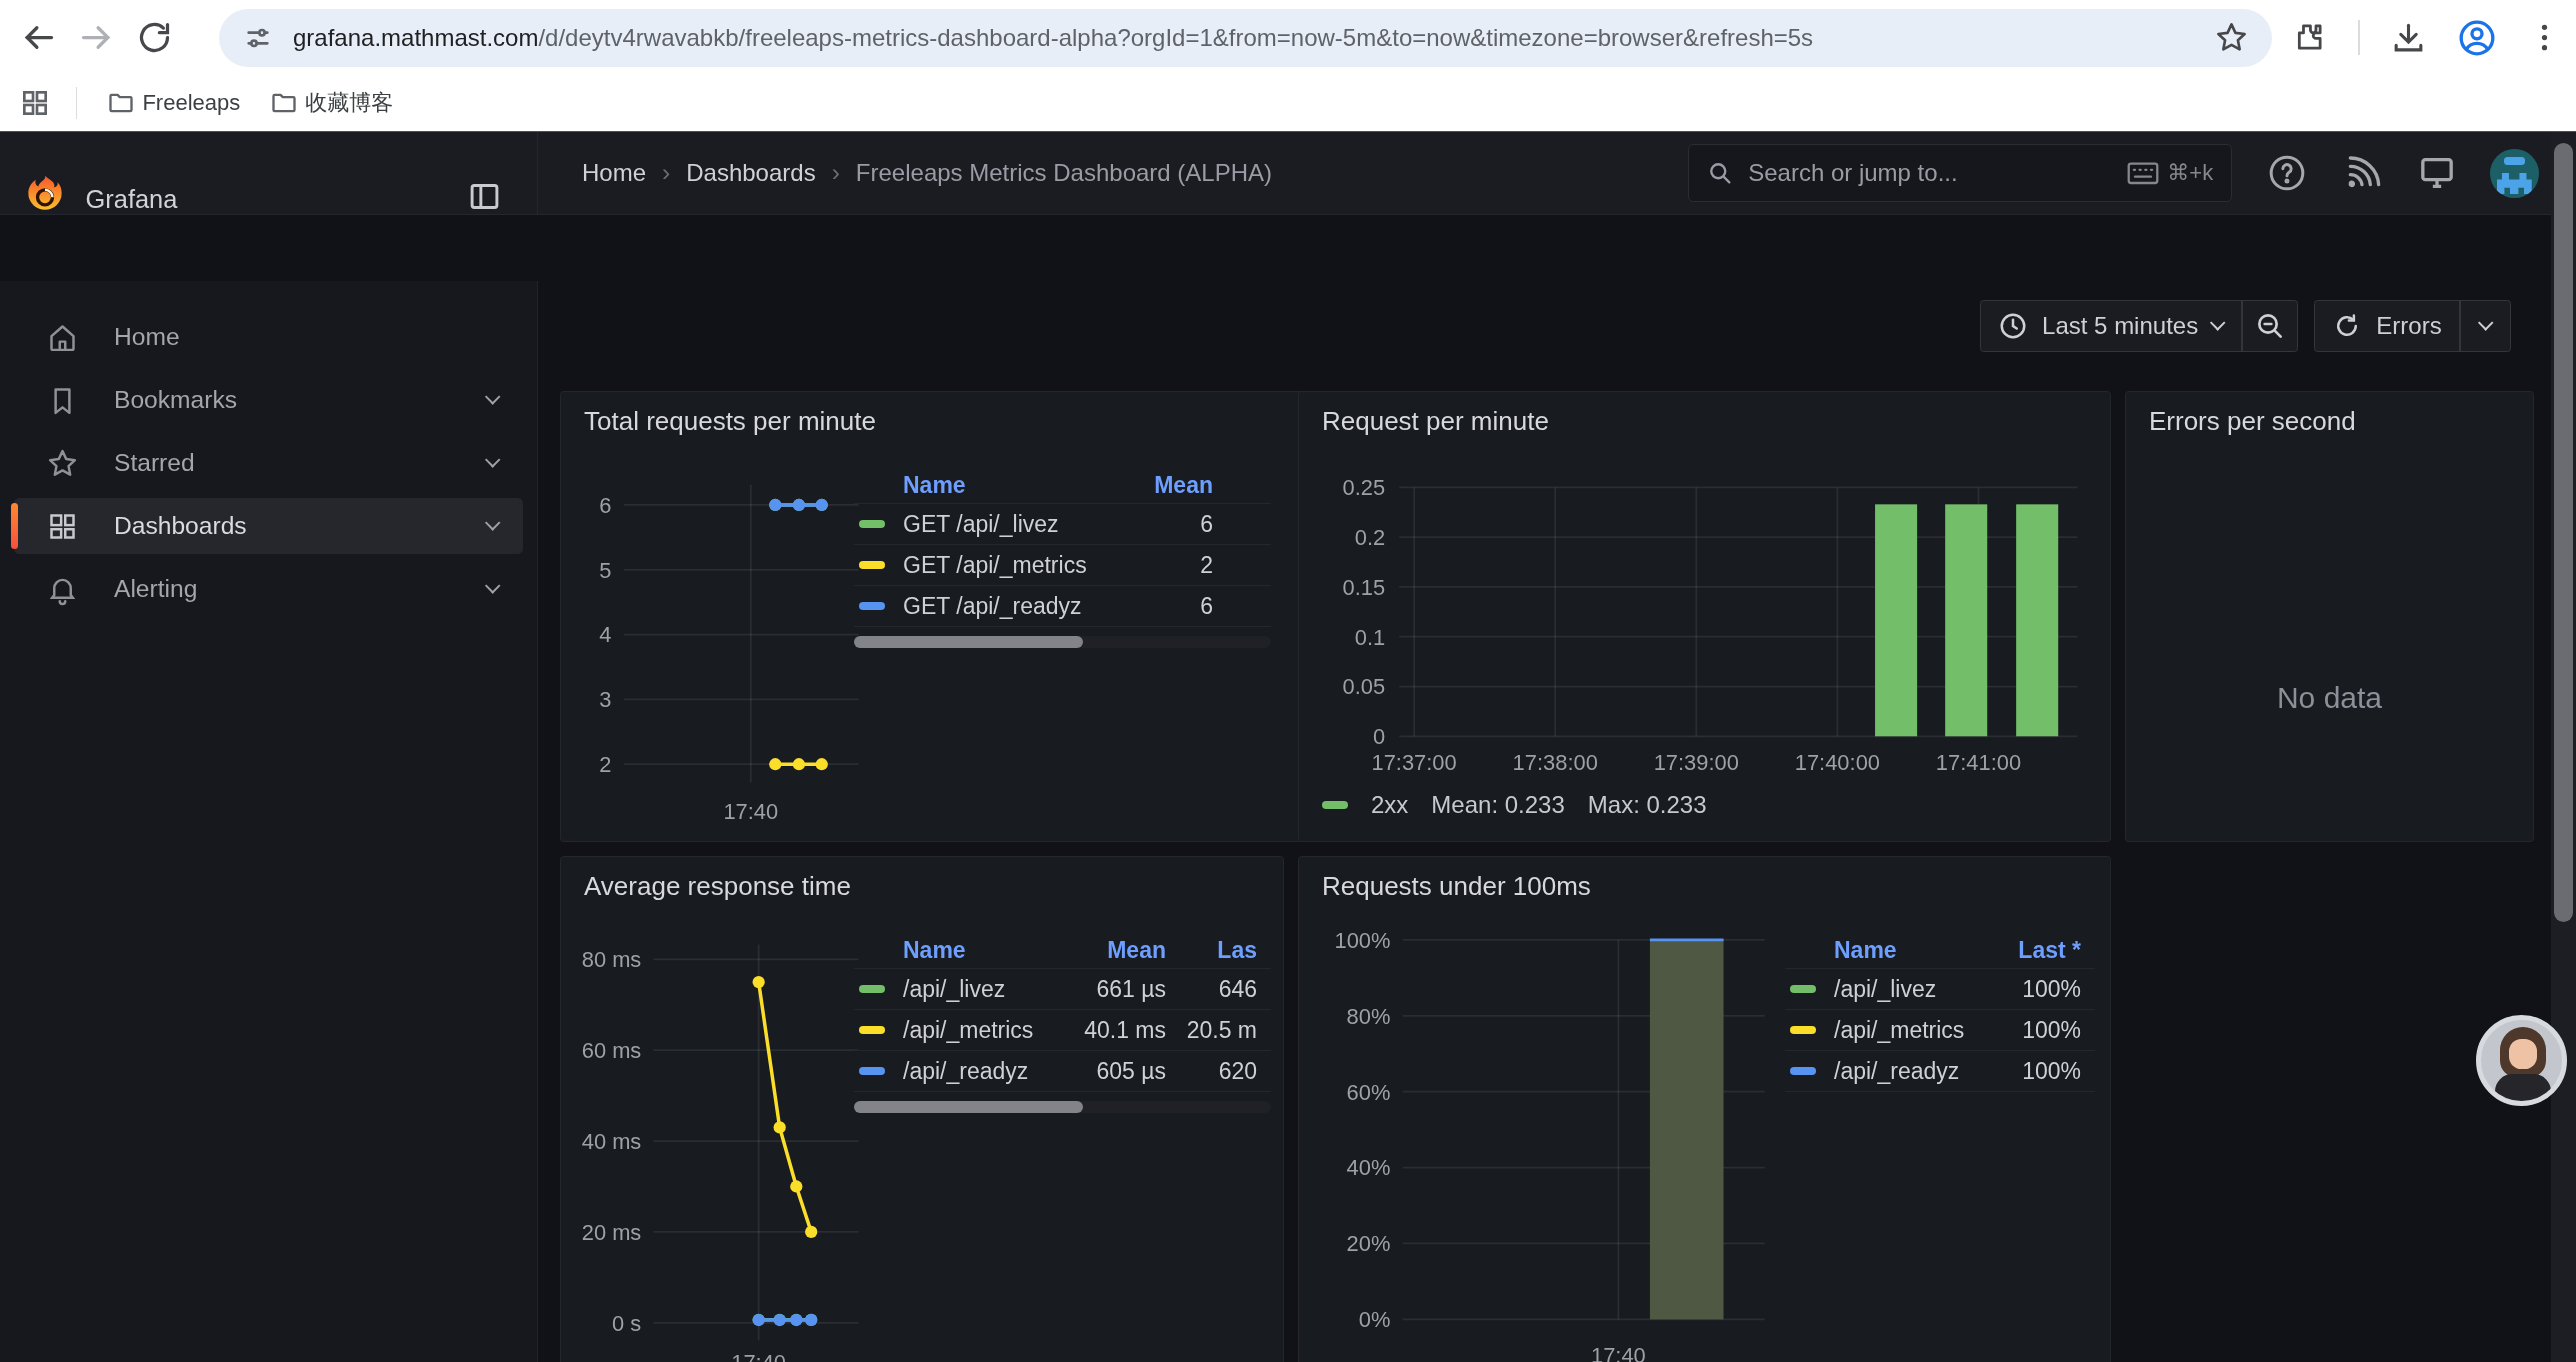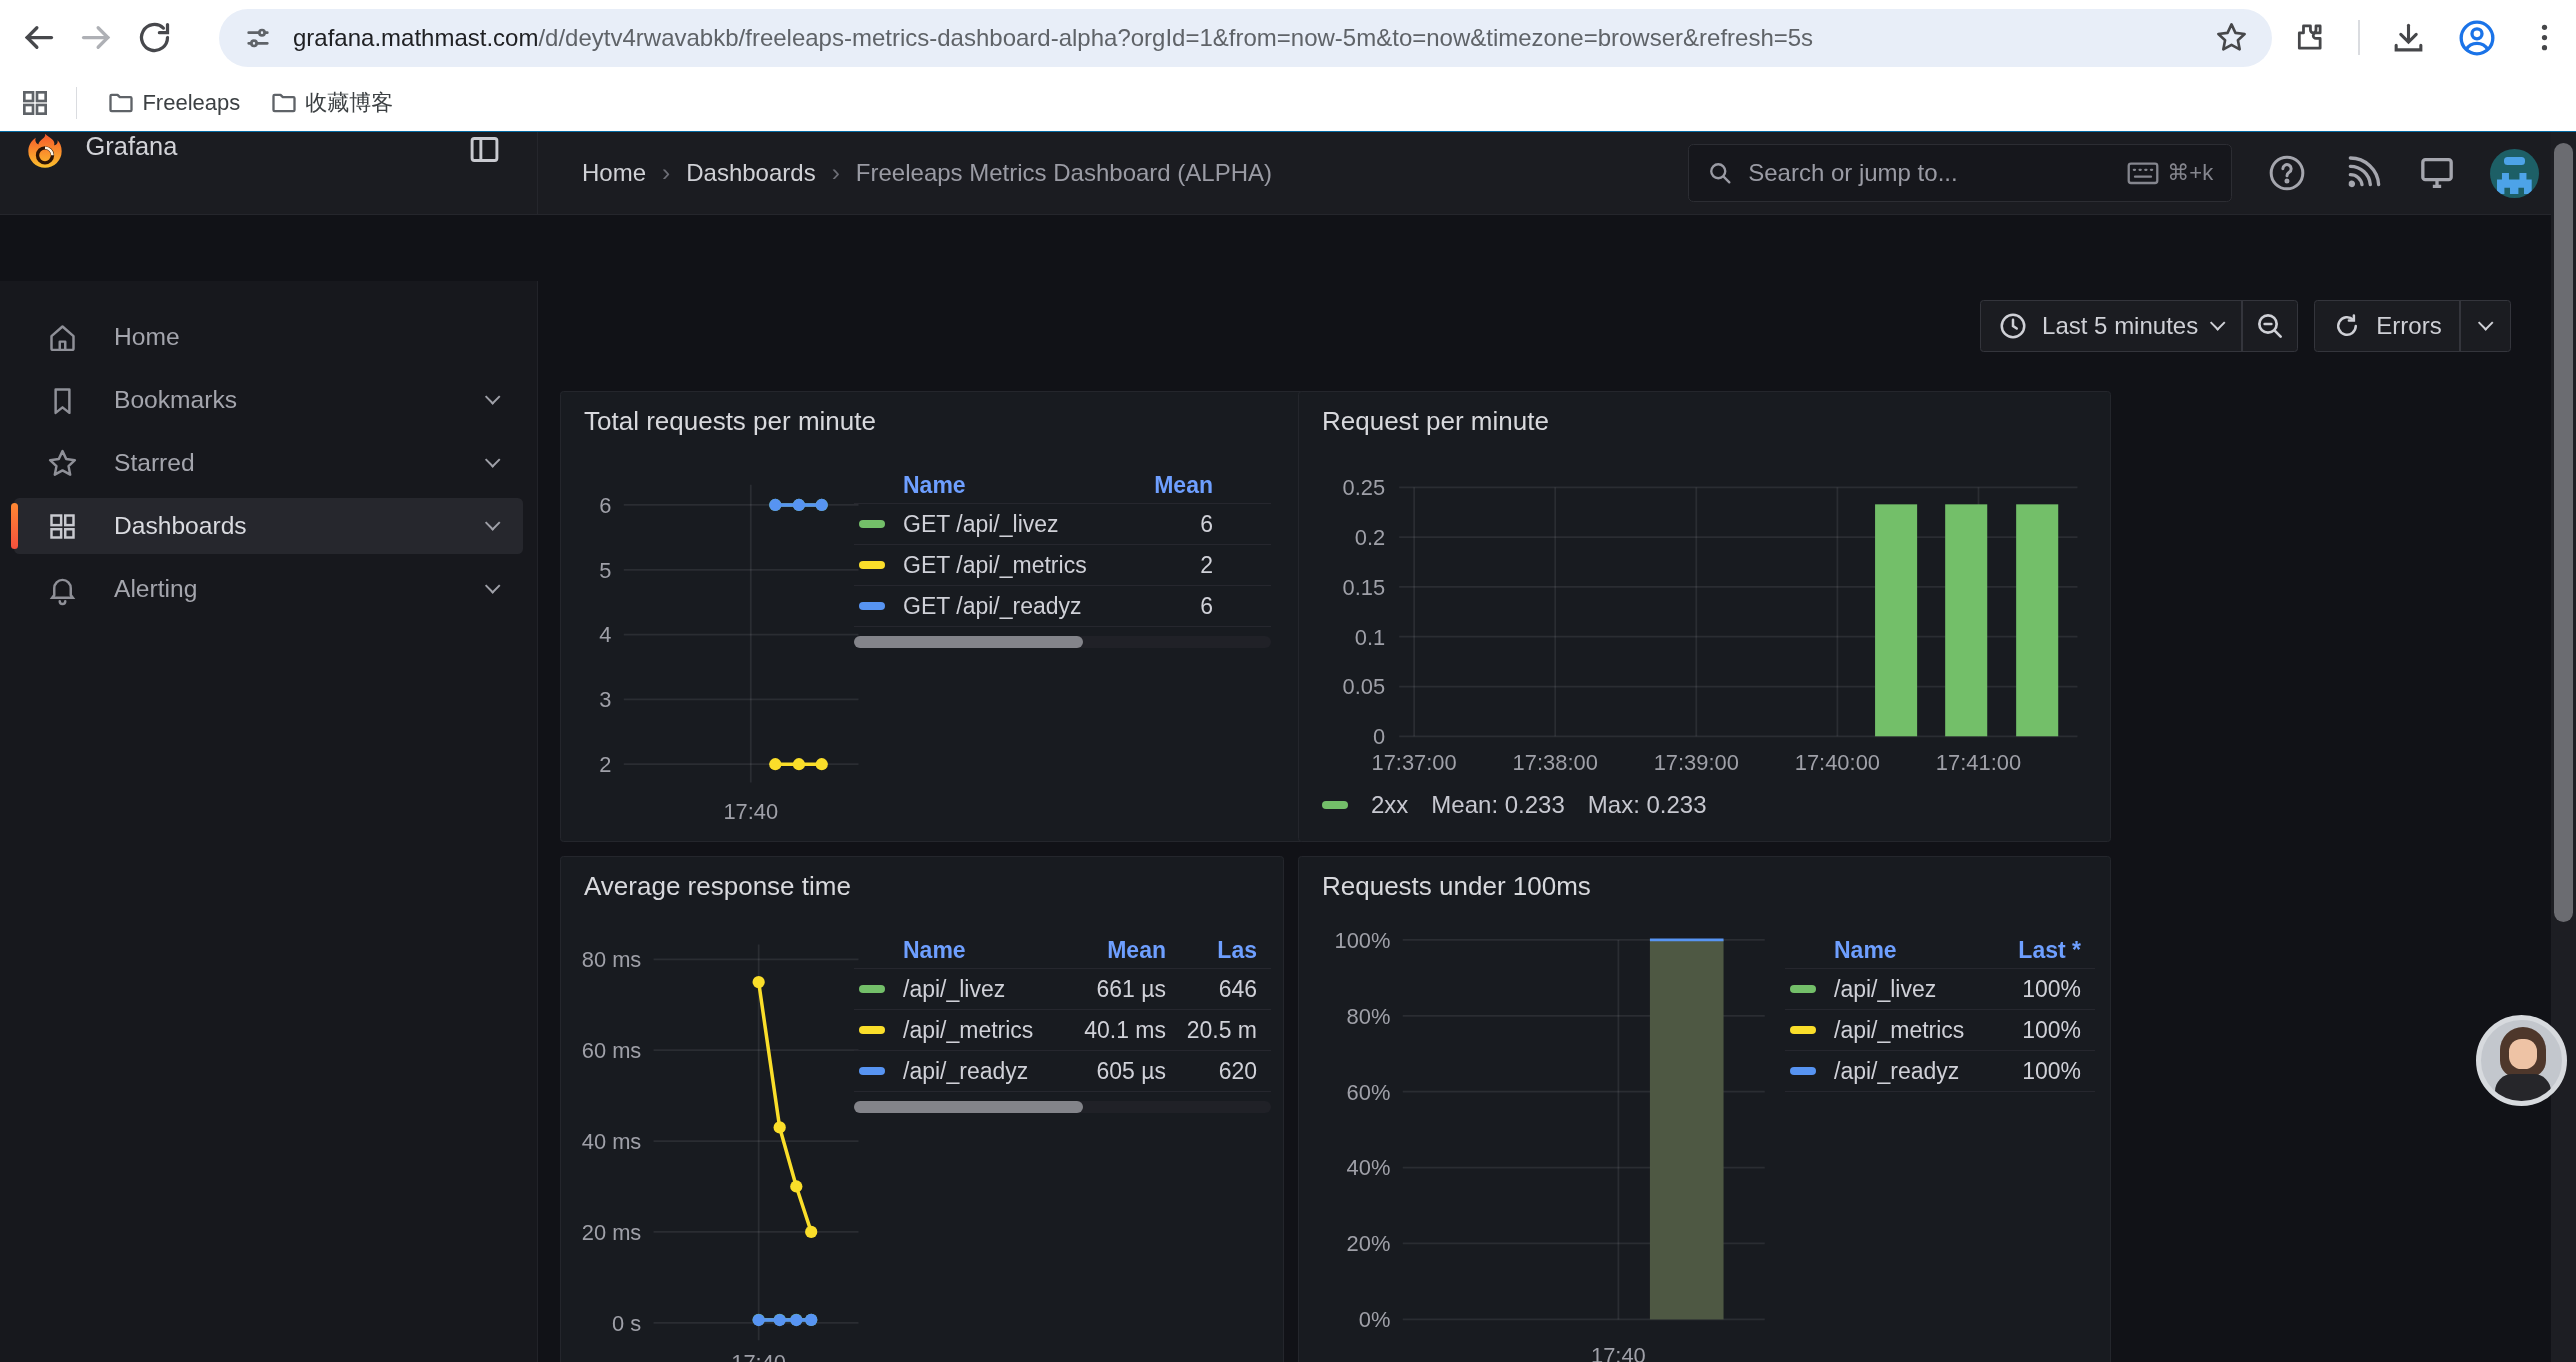--- a/index.html
+++ b/index.html
@@ -18,21 +18,21 @@
   .url-text .path { color:#5f6368; }
   .chrome-right { position:absolute; right:14px; top:0; height:75px; display:flex; align-items:center; gap:30px; }
   .chrome-divider { width:1.8px; height:35px; background:#dadce0; }
   .bookmarks { position:absolute; left:0; top:75px; width:100%; height:56px; background:#ffffff; display:flex; align-items:center; }
   .bm-item { display:flex; align-items:center; gap:7px; margin-left:30px; color:#3c4043; font-size:22px; }
   .bm-divider { width:1.8px; height:32px; background:#dadce0; margin-left:24.6px; }
 
   
   .gf { position:absolute; left:0; top:132px; width:2551px; height:1231px; background:#111217; }
   .gf-header { position:absolute; left:0; top:0; width:100%; height:83px; background:#1b1c21; border-bottom:1.8px solid #25262c; display:flex; }
-  .gf-header-left { width:538px; height:100%; border-right:1.8px solid #25262c; display:flex; align-items:flex-start; position:relative; }
+  .gf-header-left { width:538px; height:100%; border-right:1.8px solid #25262c; display:flex; align-items:flex-end; position:relative; }
   .gf-brand { font-size:25.4px; color:#d2d3d8; margin-left:21px; }
   .gf-header-right { flex:1; display:flex; align-items:center; padding-left:44px; padding-right:12.3px; }
   .breadcrumb { display:flex; align-items:center; gap:16px; font-size:24px; }
   .breadcrumb .bc { color:#d0d1d6; }
   .breadcrumb .sep { color:#6c6d75; font-size:24.6px; }
   .breadcrumb .bc.current { color:#9a9ba4; }
   .gf-search { margin-left:auto; width:544px; height:58px; background:#16171c; border:1.8px solid #2c2d33; border-radius:5.3px; display:flex; align-items:center; padding:0 17.5px; color:#9a9ba4; font-size:24px; }
   .gf-search .kbd { margin-left:auto; display:flex; align-items:center; gap:8.8px; color:#85868e; font-size:22px; }
   .hdr-ic { width:40px; height:40px; color:#a5a6ae; margin-left:35px; }
   .gf-avatar { width:49px; height:49px; border-radius:50%; background:#1d5f66; margin-left:33px; position:relative; overflow:hidden; }
@@ -466,20 +466,24 @@
             <rect x="792" y="48.31200000000001" width="48" height="264.688" fill="#73bf69"></rect>
           </svg>
         <div class="p2-legend">
           <span class="pill" style="background:#73bf69"></span>
           <span>2xx</span>
           <span>Mean: 0.233</span>
           <span>Max: 0.233</span>
         </div>
       </div>
 
+      <div class="panel p3">
+        <div class="panel-title">Errors per second</div>
+        <div class="nodata">No data</div>
+      </div>
 
       <div class="panel p4">
         <div class="panel-title">Average response time</div>
         <svg id="chart-p4" width="289" height="447" style="position:absolute;left:12.3px;top:75px" viewBox="0 0 330 510">
             <line x1="92" y1="31" x2="326" y2="31" stroke="rgba(204,204,220,0.10)" stroke-width="2"></line>
             <text x="78" y="40" text-anchor="end" font-size="25" fill="#9fa0a8">80 ms</text>
             <line x1="92" y1="134.75" x2="326" y2="134.75" stroke="rgba(204,204,220,0.10)" stroke-width="2"></line>
             <text x="78" y="143.75" text-anchor="end" font-size="25" fill="#9fa0a8">60 ms</text>
             <line x1="92" y1="238.5" x2="326" y2="238.5" stroke="rgba(204,204,220,0.10)" stroke-width="2"></line>
             <text x="78" y="247.5" text-anchor="end" font-size="25" fill="#9fa0a8">40 ms</text>

